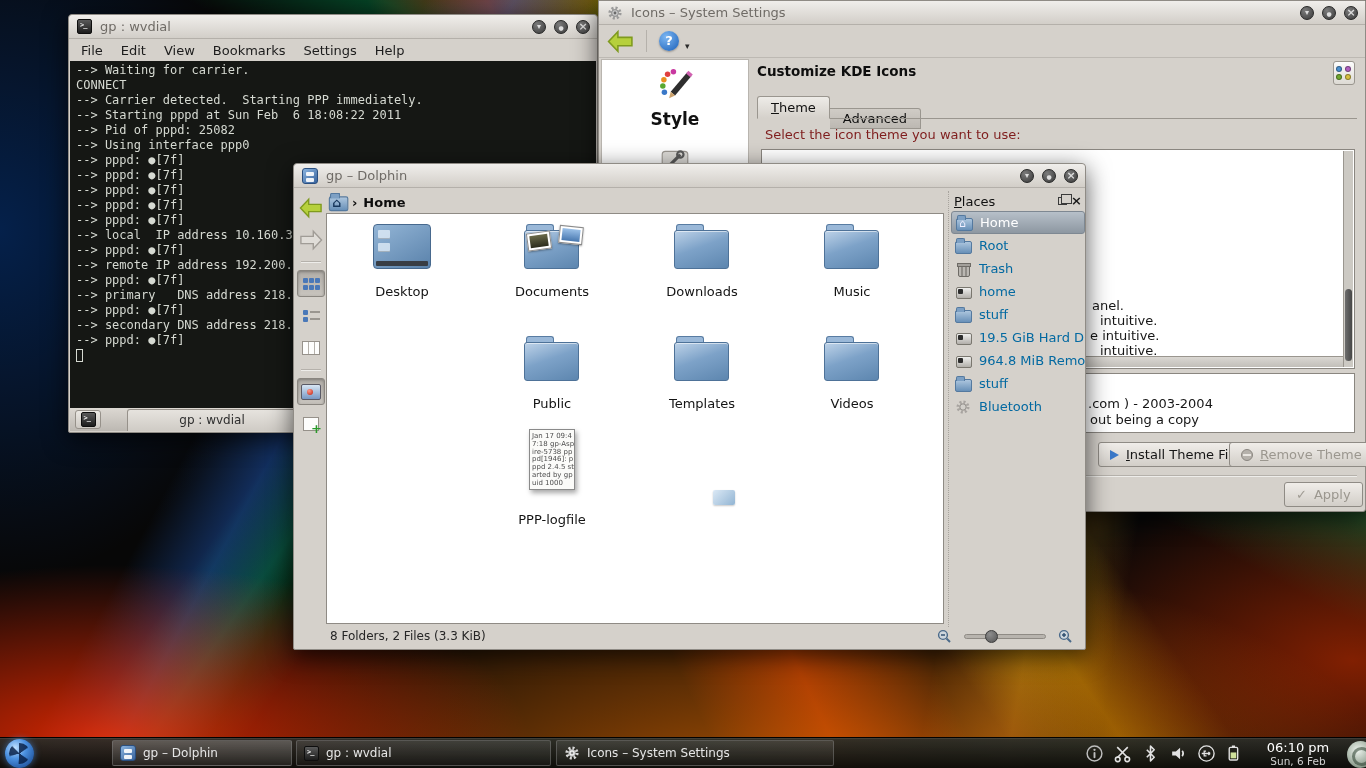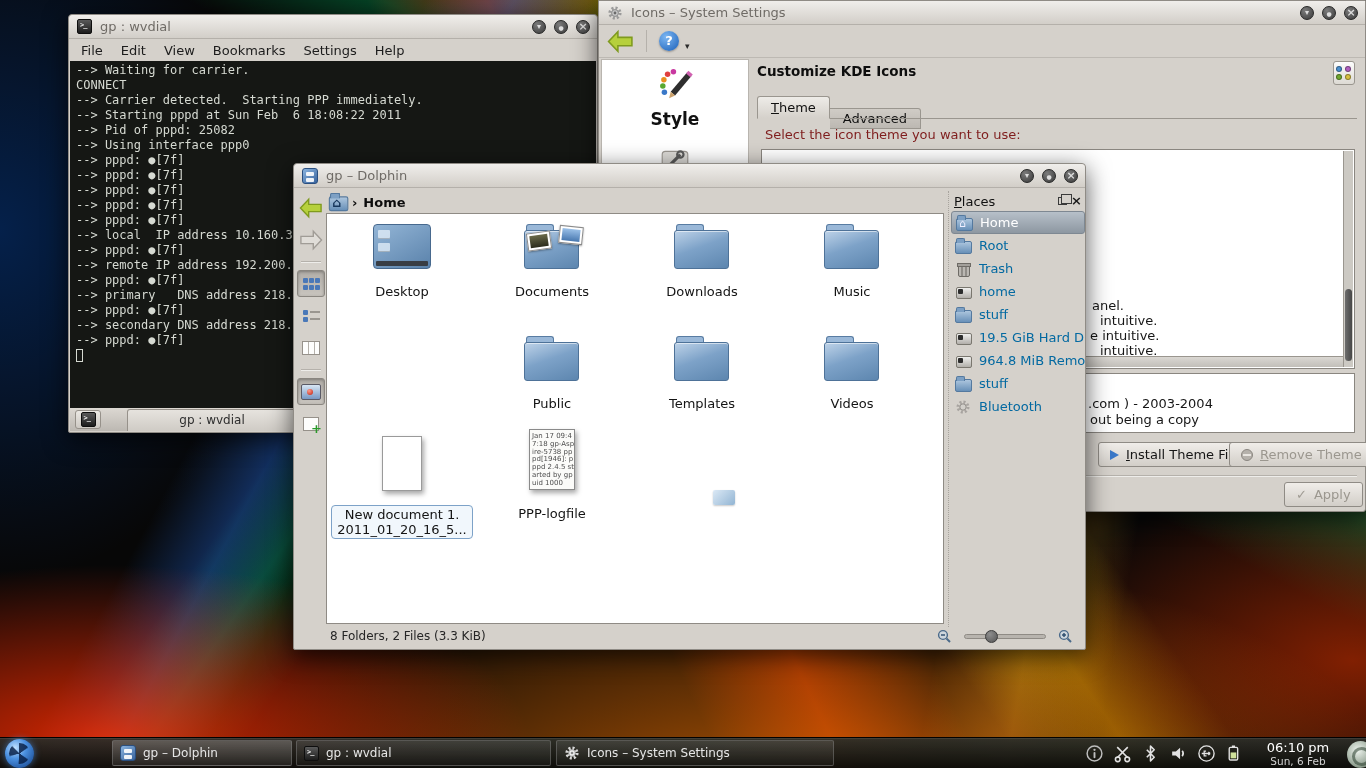--- a/index.html
+++ b/index.html
@@ -432,42 +432,33 @@
       <div class="cell" style="left:450px;top:122px">
         <div class="icon-slot">
             <div class="bigfolder">
               <span class="tab"></span>
               <span class="body"></span>
             </div>
           </div>
         <div class="flabel">Videos</div>
       </div>
 
-      <div class="cell" style="left:0;top:222px">
-        <div class="icon-slot" style="height:60px">
-            <div class="page-ico"></div>
-          </div>
-        <div class="sel-label">
-          <div>New document 1.</div>
-          <div>2011_01_20_16_5...</div>
-        </div>
-      </div>
       <div class="cell" style="left:150px;top:215px">
         <div class="icon-slot" style="height:66px">
           <div class="log-ico">
             <div>Jan 17 09:4</div>
             <div>7:18 gp-Asp</div>
             <div>ire-5738 pp</div>
             <div>pd[1946]: p</div>
             <div>ppd 2.4.5 st</div>
             <div>arted by gp</div>
             <div>uid 1000</div>
           </div>
         </div>
-        <div class="flabel" style="margin-top:11px">PPP-logfile</div>
+        <div class="flabel" style="margin-top:17px">PPP-logfile</div>
       </div>
       <div class="artifact"></div>
     </div>
 
     <div class="places">
       <div class="places-h">
         <span class="ph-label accel">Places</span>
         <span class="ph-float"></span>
         <span class="ph-close">×</span>
       </div>

